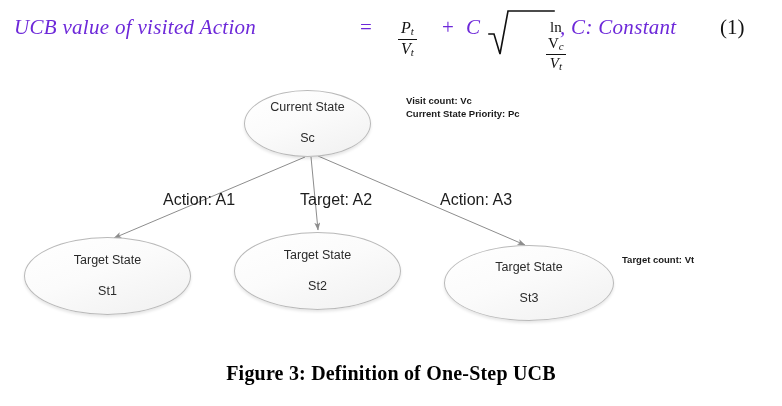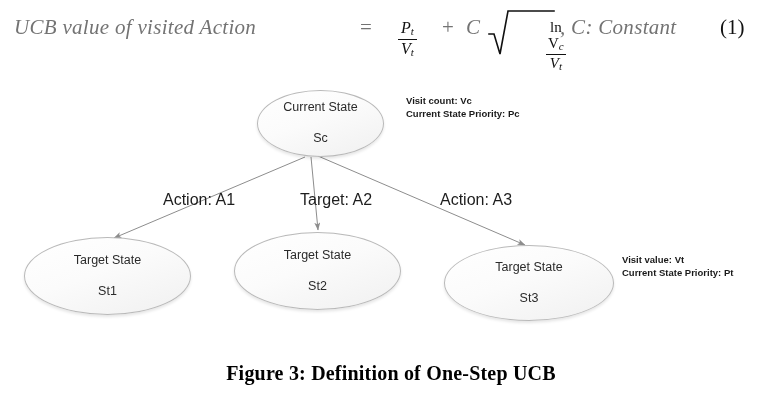--- a/index.html
+++ b/index.html
@@ -23,21 +23,21 @@
     top: 4px;
     width: 754px;
     height: 52px;
   }
   .eq-text {
     position: absolute;
     top: 11px;
     font-family: "Liberation Serif", serif;
     font-style: italic;
     font-size: 21px;
-    color: #737373;
+    color: #6d28d9;
     white-space: nowrap;
     letter-spacing: .3px;
   }
   #eq-lhs { left: 0px; }
   #eq-equals { left: 346px; font-style: normal; }
   #eq-plus { left: 428px; font-style: normal; }
   #eq-c1 { left: 452px; }
   #eq-tail { left: 546px; }
   #eq-number {
     position: absolute;
@@ -117,21 +117,21 @@
     font-family: "Liberation Sans", sans-serif;
     line-height: 1.1;
   }
   .node-sub {
     font-size: 12.5px;
     color: #2b2b2b;
     font-family: "Liberation Sans", sans-serif;
     margin-top: 17px;
     line-height: 1.1;
   }
-  #node-current { left: 257px; top: 30px;  width: 127px; height: 67px; }
+  #node-current { left: 244px; top: 30px;  width: 127px; height: 67px; }
   #node-st1     { left: 24px;  top: 177px; width: 167px; height: 78px; }
   #node-st2     { left: 234px; top: 172px; width: 167px; height: 78px; }
   #node-st3     { left: 444px; top: 185px; width: 170px; height: 76px; }
 
   .edge-label {
     position: absolute;
     font-size: 16px;
     color: #1d1d1d;
     font-family: "Liberation Sans", sans-serif;
     white-space: nowrap;
@@ -240,20 +240,19 @@
       <span class="node-title">Target State</span>
       <span class="node-sub">St2</span>
     </div>
 
     <div class="node" id="node-st3">
       <span class="node-title">Target State</span>
       <span class="node-sub">St3</span>
     </div>
 
     <div class="annotation" id="anno-target">
-      <div>Visit value: Vt</div>
-      <div>Current State Priority: Pt</div>
+      <div>Target count: Vt</div>
     </div>
   </div>
 
   <div id="caption">Figure 3: Definition of One-Step UCB</div>
 
 </div>
 
 </body></html>

